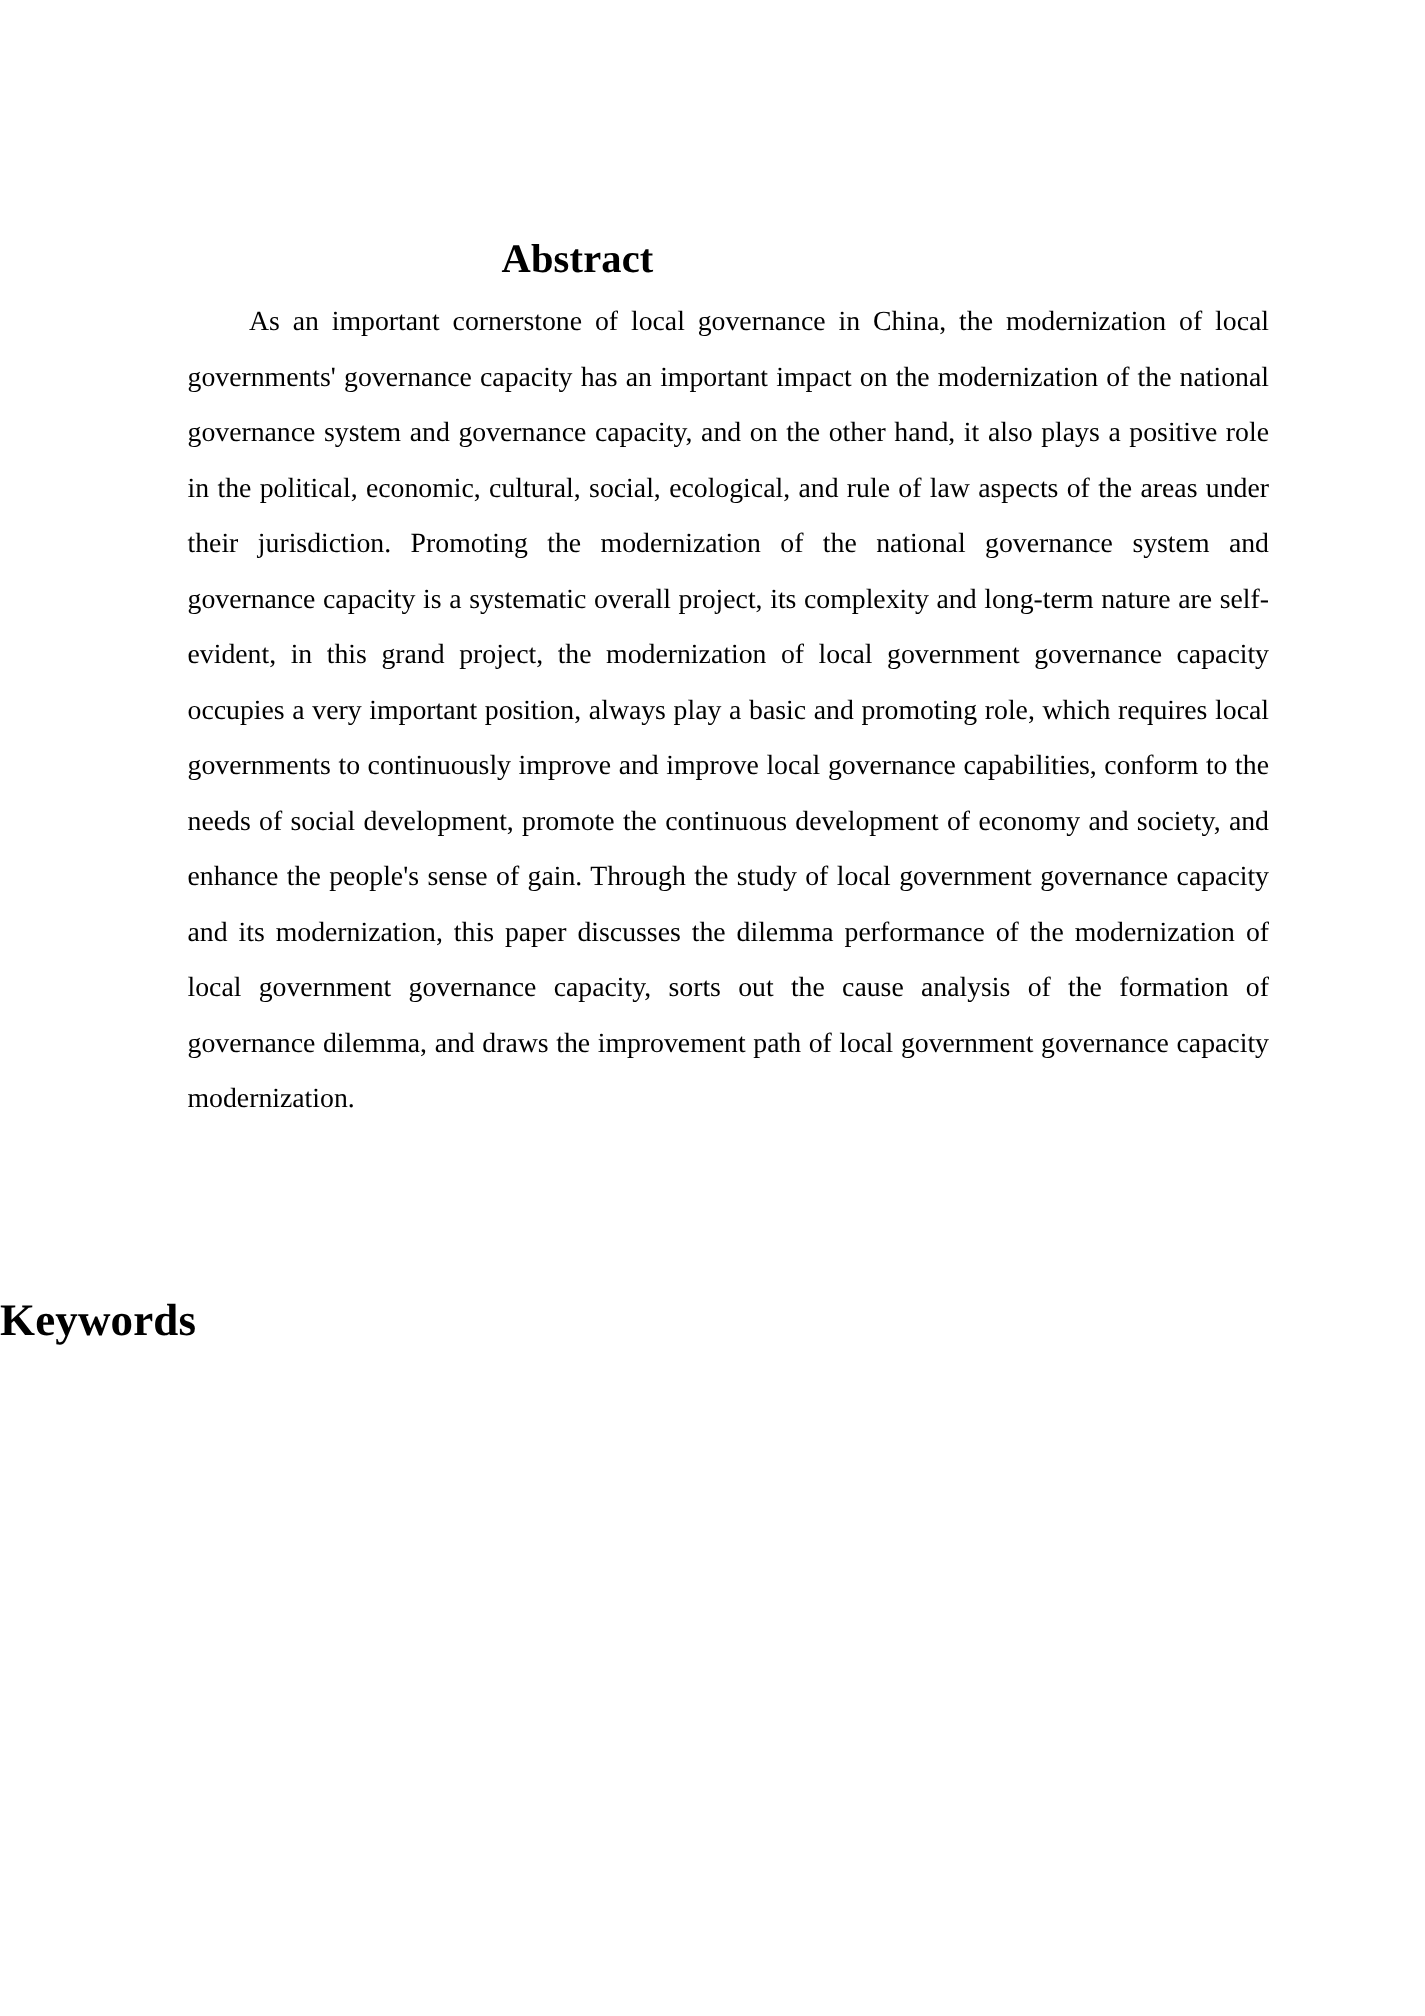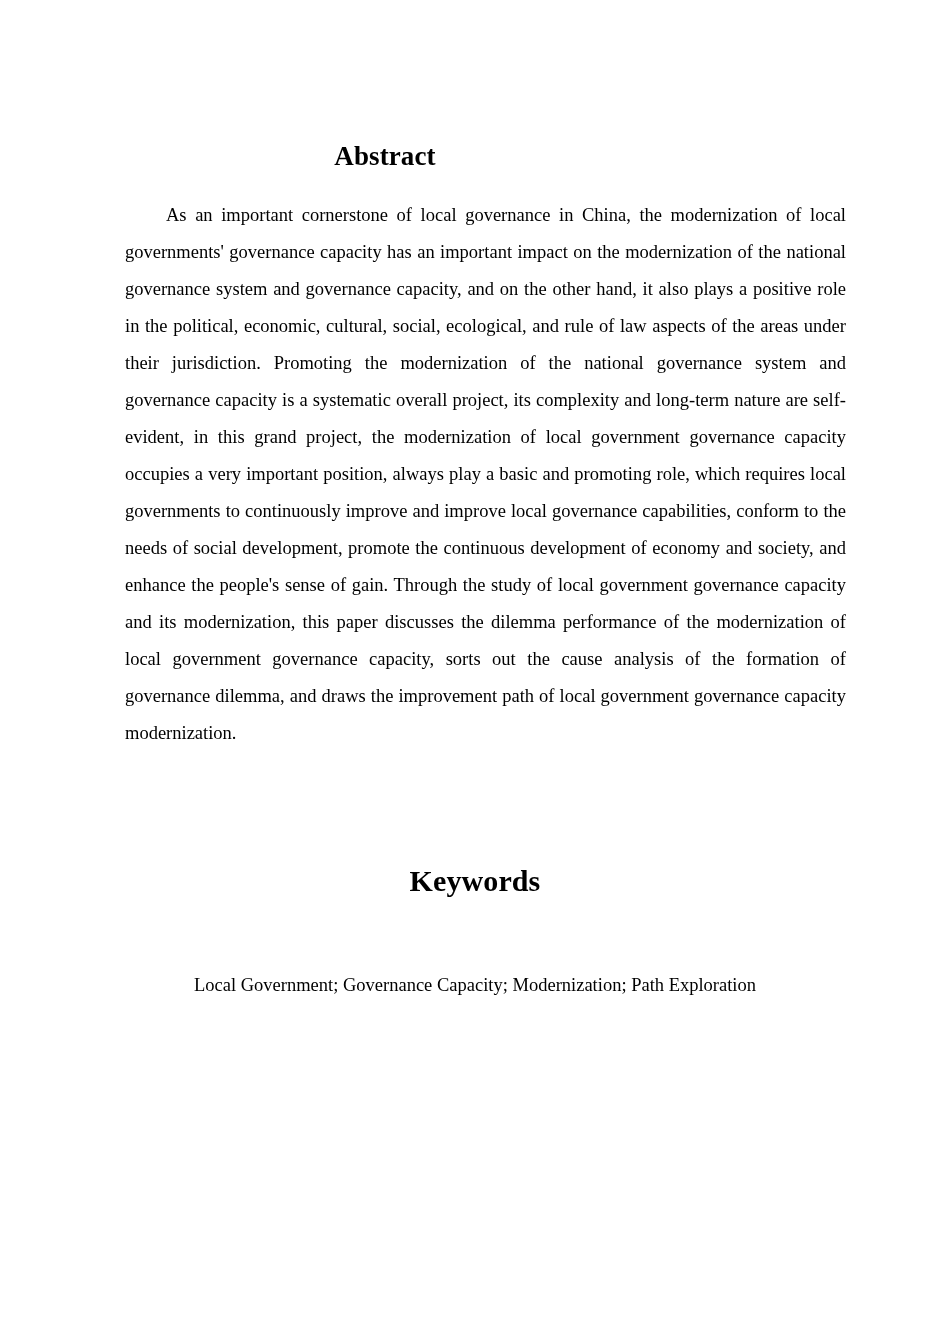--- a/index.html
+++ b/index.html
@@ -17,21 +17,21 @@
     overflow: hidden;
     font-family: "Liberation Serif", "DejaVu Serif", serif;
     color: #000000;
     -webkit-font-smoothing: antialiased;
   }
 
   
   .abstract-heading {
     position: absolute;
     left: 0;
-    top: 125px;
+    top: 141px;
     width: 770px;
     text-align: center;
     font-size: 27px;
     font-weight: bold;
     letter-spacing: 0.1px;
     line-height: 1;
   }
 
   
   .abstract-body {
@@ -47,21 +47,20 @@
     margin: 0;
     hyphens: none;
   }
 
   
   .keywords-heading {
     position: absolute;
     left: 0;
     top: 846px;
     width: 950px;
-    text-align: center;
     font-size: 30px;
     font-weight: bold;
     letter-spacing: 0.1px;
     line-height: 1;
   }
 
   
   .keywords-line {
     position: absolute;
     left: 0;
@@ -77,15 +76,14 @@
 <body>
 
 <div class="page">
 
   <h1 class="abstract-heading">Abstract</h1>
 
   <p class="abstract-body">As an important cornerstone of local governance in China, the modernization of local governments' governance capacity has an important impact on the modernization of the national governance system and governance capacity, and on the other hand, it also plays a positive role in the political, economic, cultural, social, ecological, and rule of law aspects of the areas under their jurisdiction. Promoting the modernization of the national governance system and governance capacity is a systematic overall project, its complexity and long-term nature are self-evident, in this grand project, the modernization of local government governance capacity occupies a very important position, always play a basic and promoting role, which requires local governments to continuously improve and improve local governance capabilities, conform to the needs of social development, promote the continuous development of economy and society, and enhance the people's sense of gain. Through the study of local government governance capacity and its modernization, this paper discusses the dilemma performance of the modernization of local government governance capacity, sorts out the cause analysis of the formation of governance dilemma, and draws the improvement path of local government governance capacity modernization.</p>
 
   <h1 class="keywords-heading">Keywords</h1>
 
-  <div class="keywords-line">Local Government; Governance Capacity; Modernization; Path Exploration</div>
 
 </div>
 
 </body></html>

